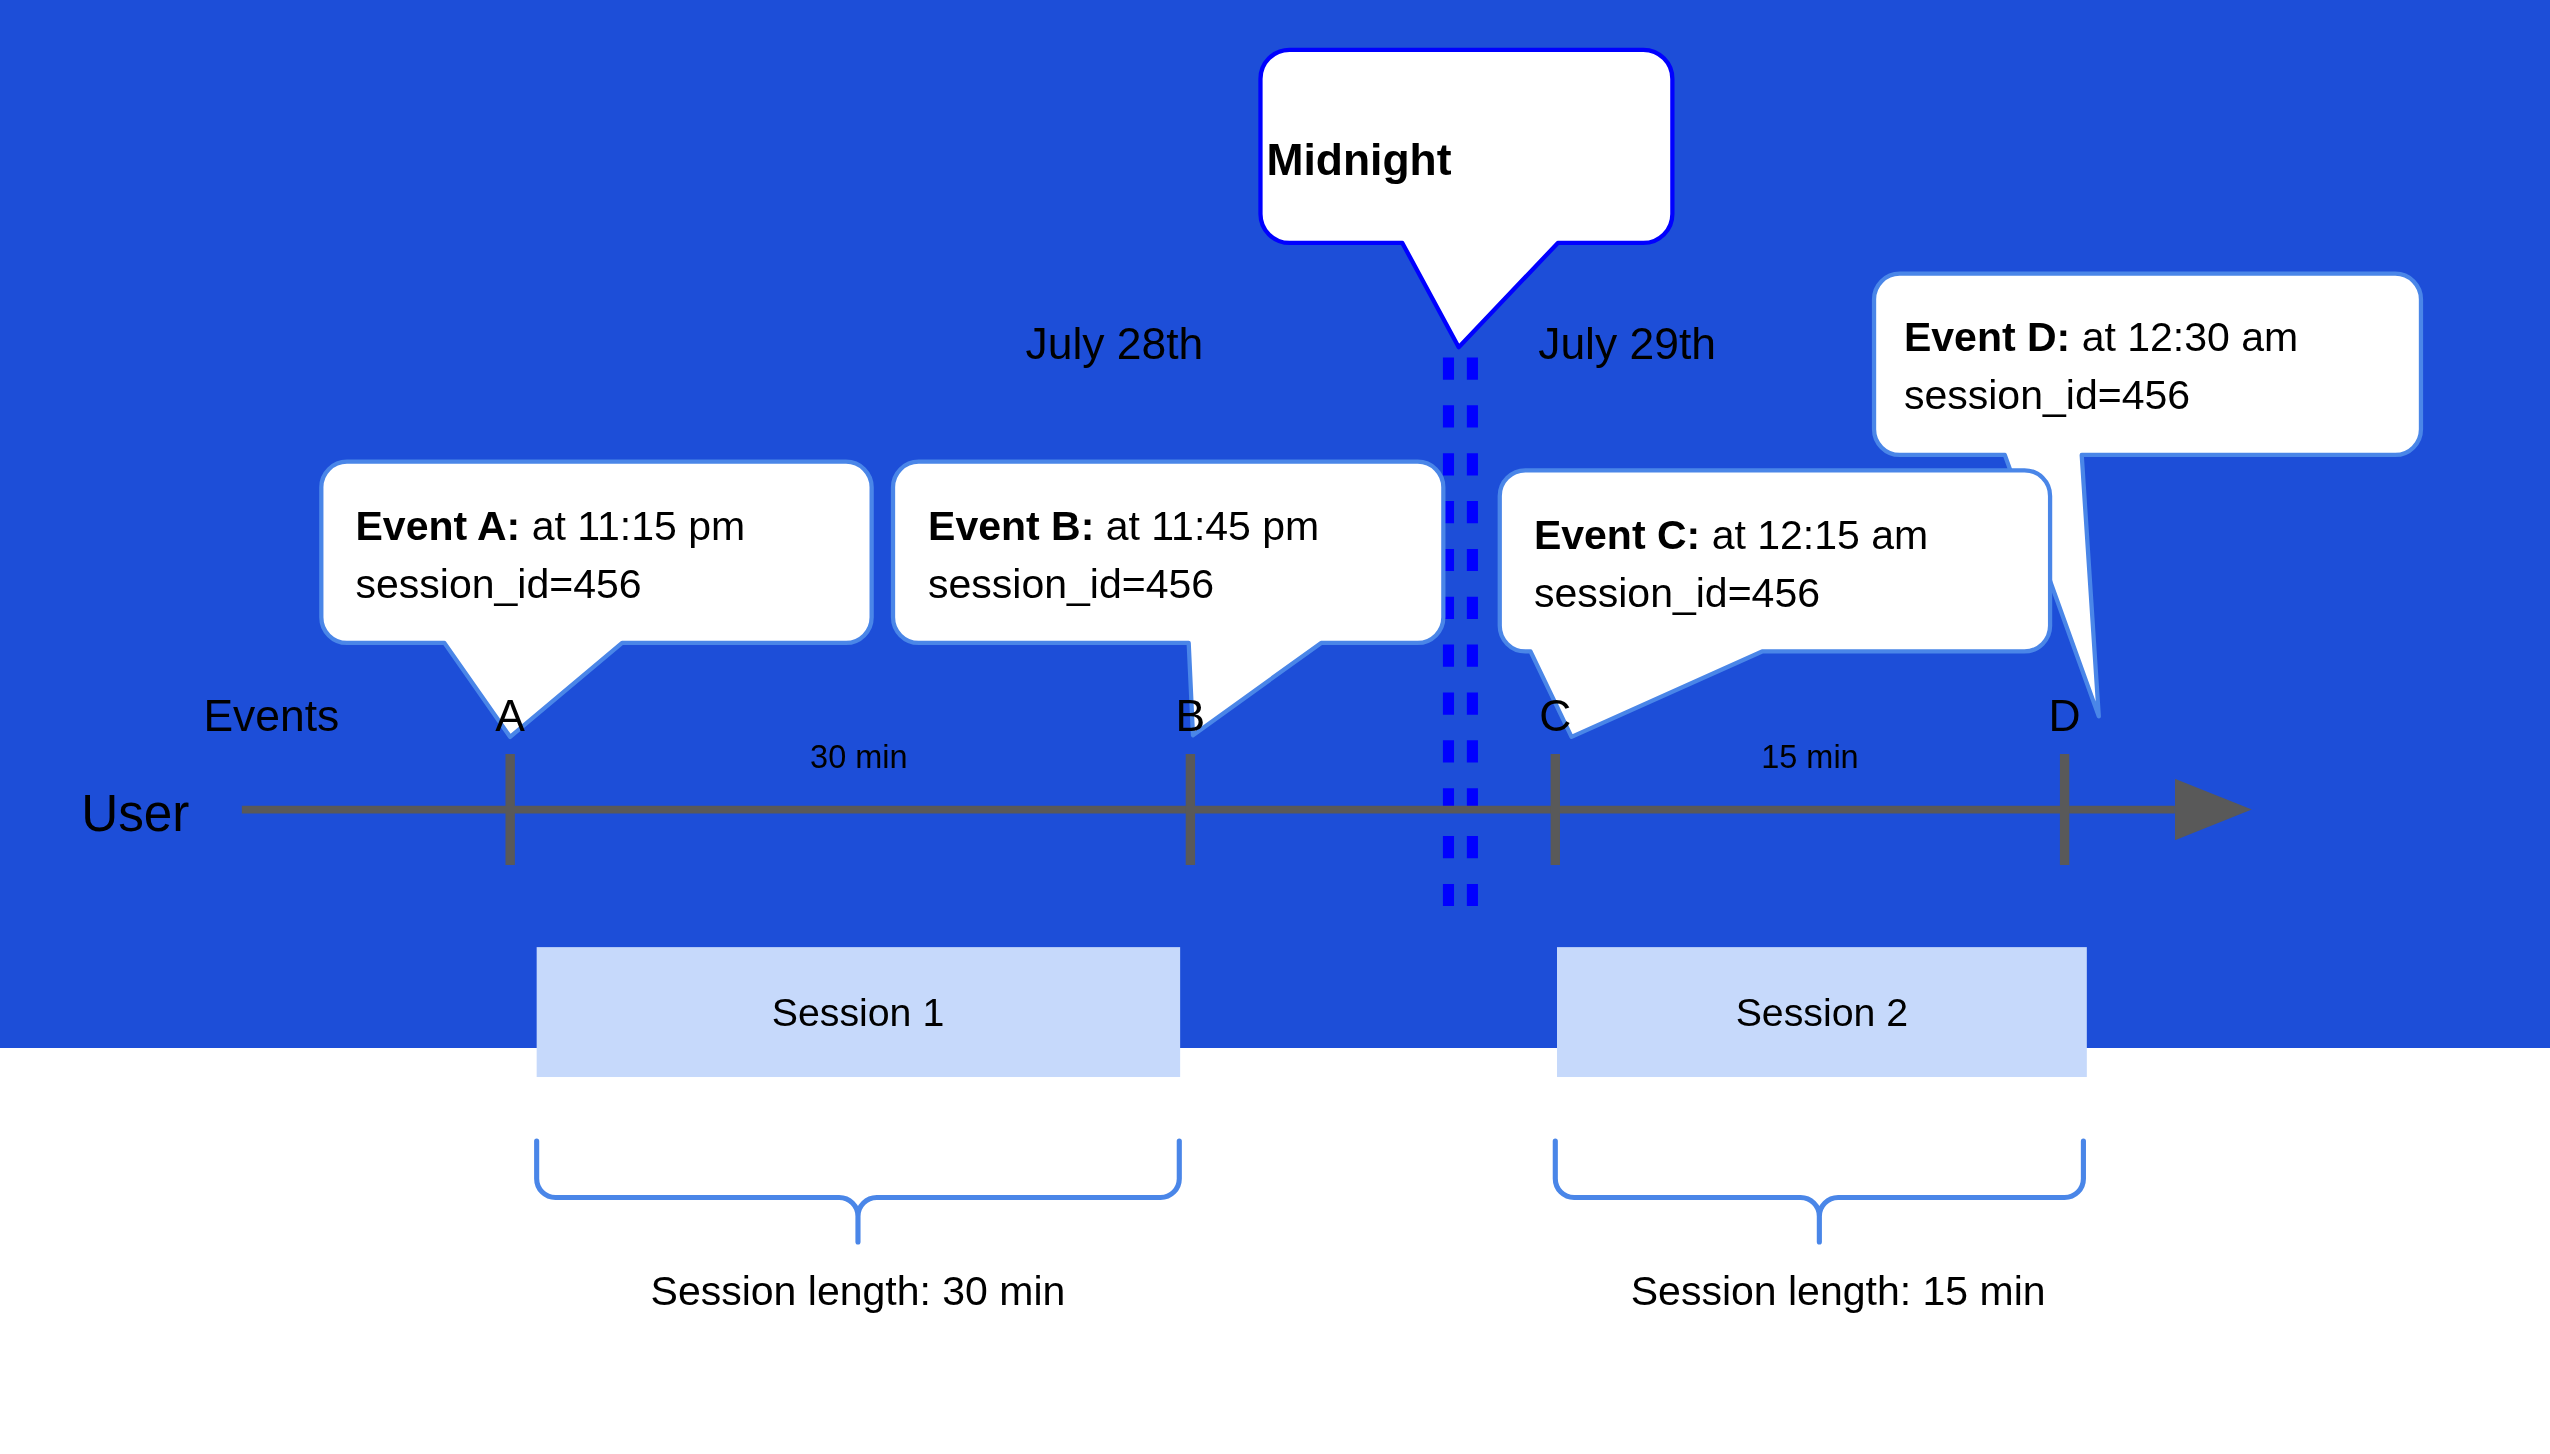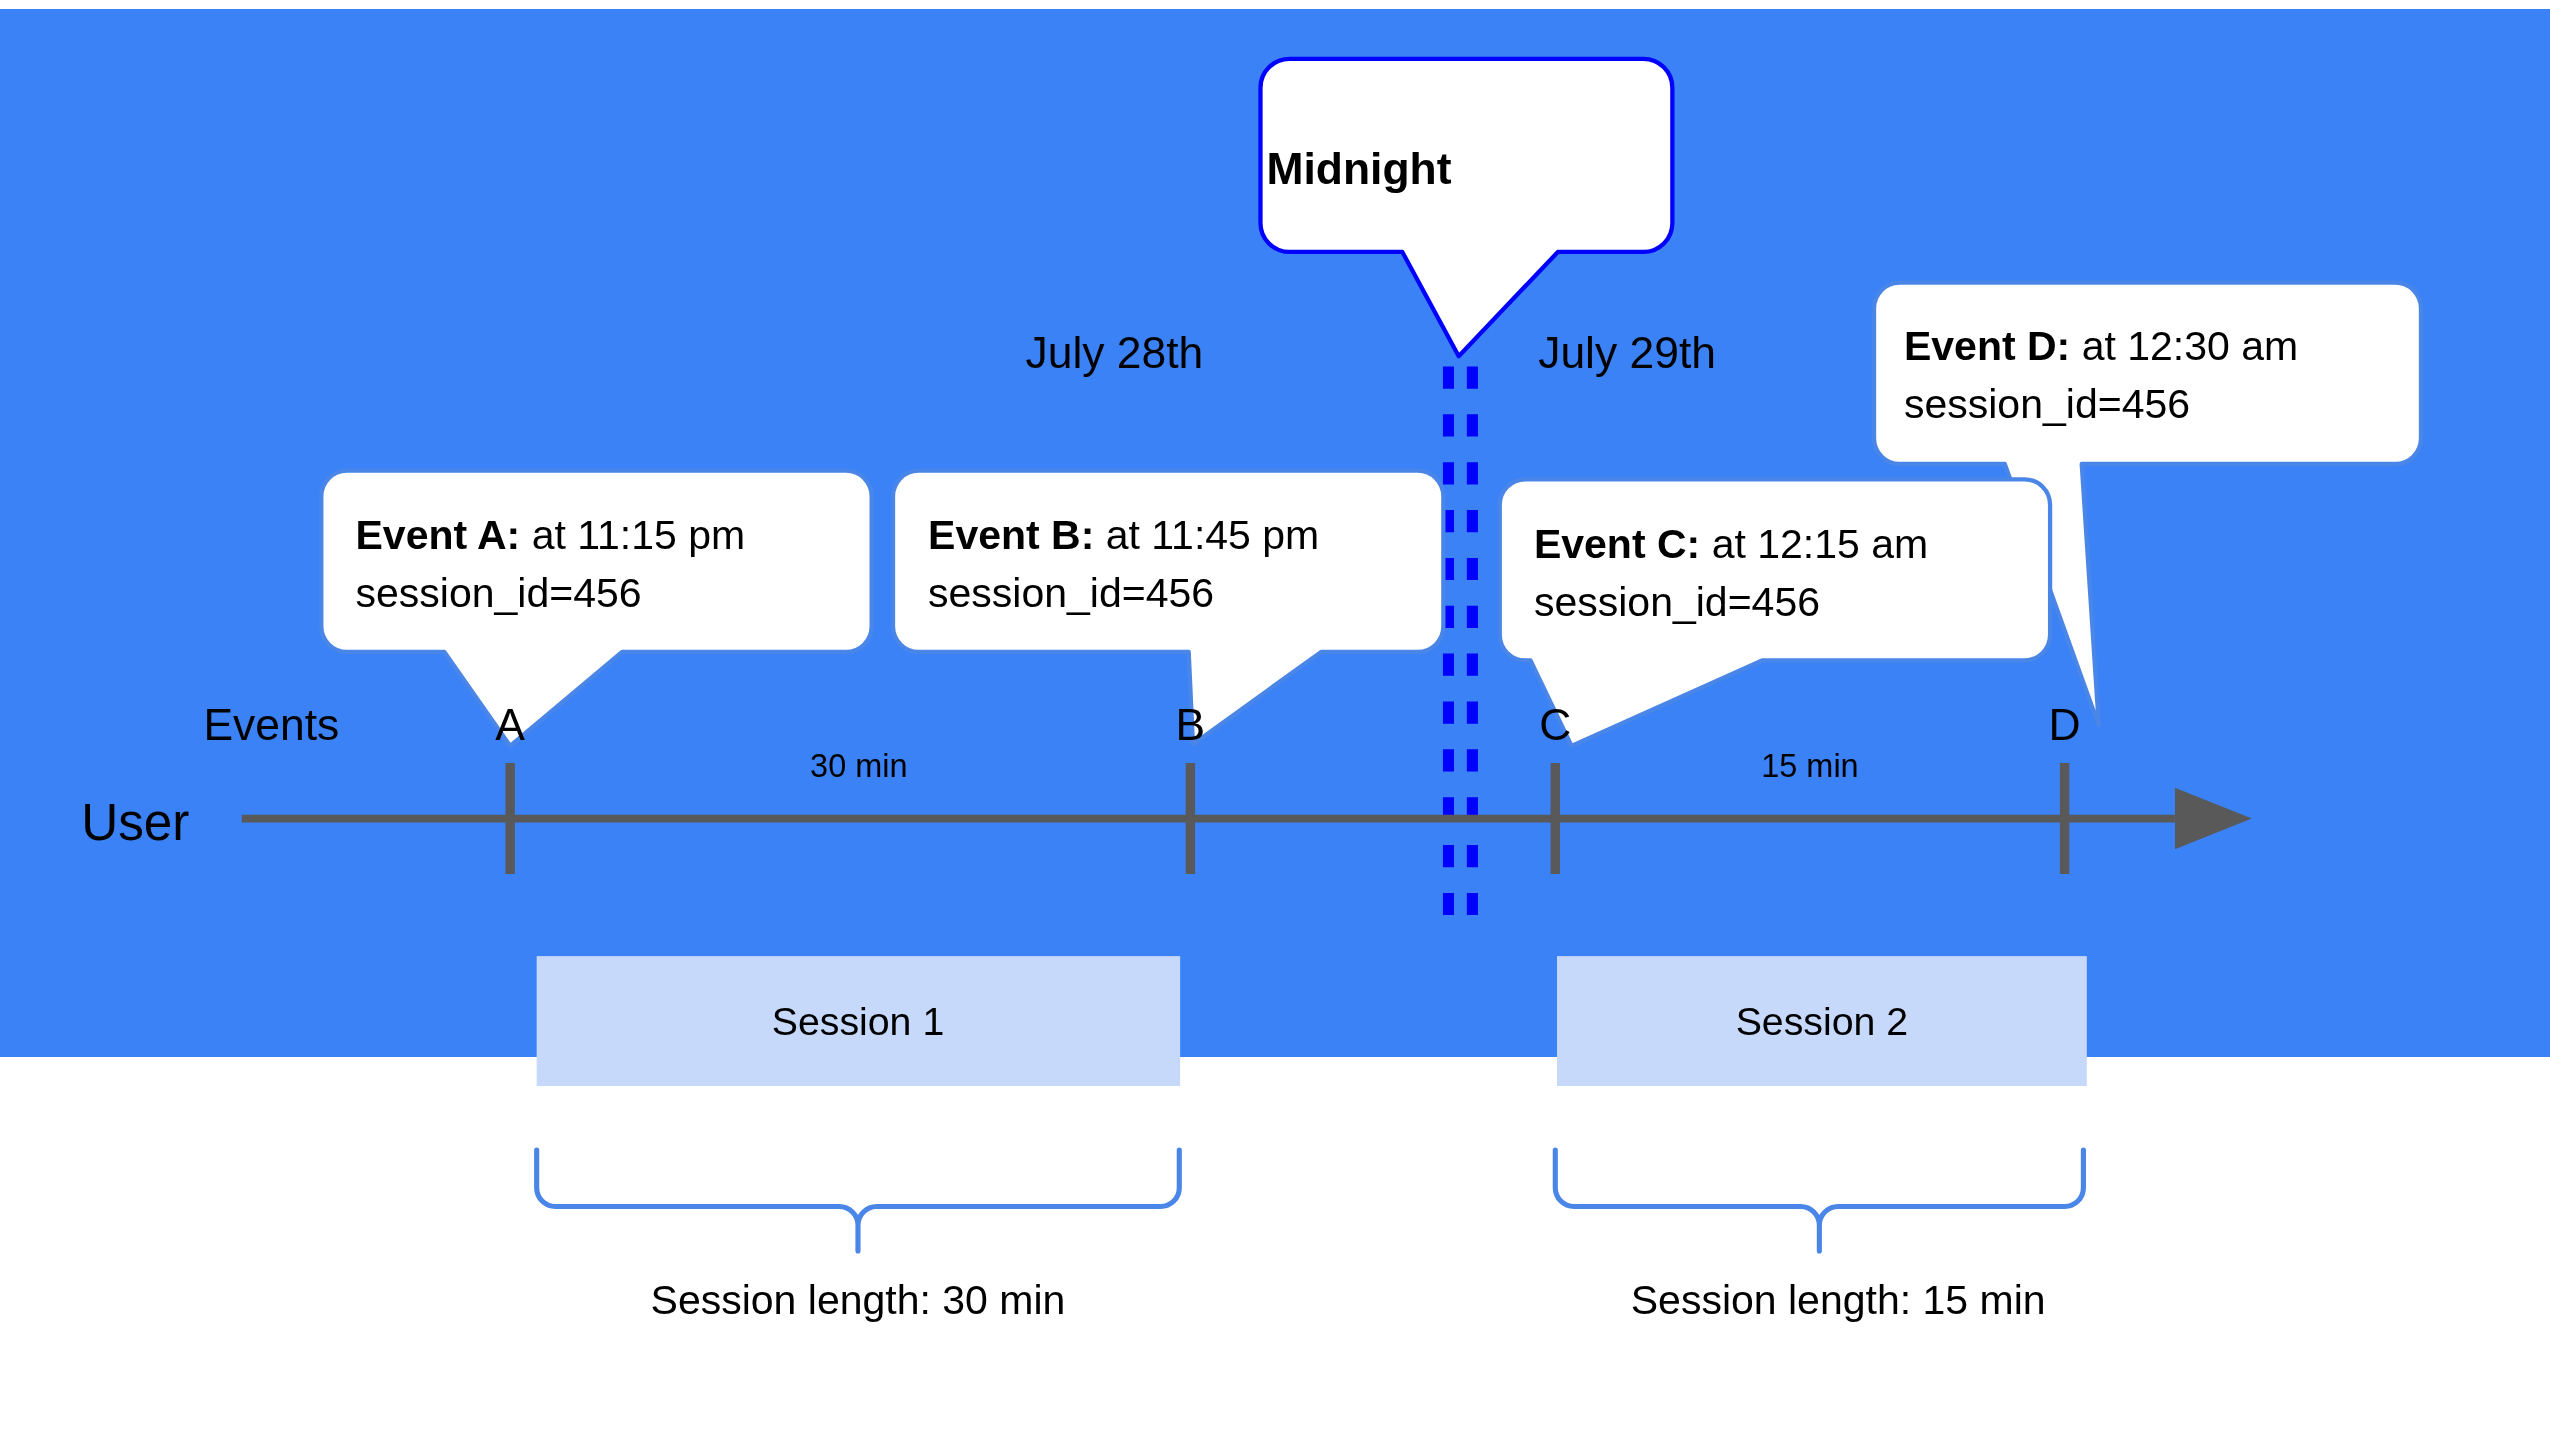--- a/index.html
+++ b/index.html
@@ -10,22 +10,21 @@
   body {
     width: 2550px;
     height: 1455px;
     font-family: "Liberation Sans", sans-serif;
     overflow: hidden;
   }
   #stage {
     position: relative;
     width: 2550px;
     height: 1048px;
-    background: #3b82f6;
-    margin-top: 9px;
+    background: #1d4ed8;
   }
   svg#diagram {
     position: absolute;
     left: 0;
     top: 0;
     width: 2550px;
     height: 1455px;
   }
   .txt {
     font-family: "Liberation Sans", sans-serif;

